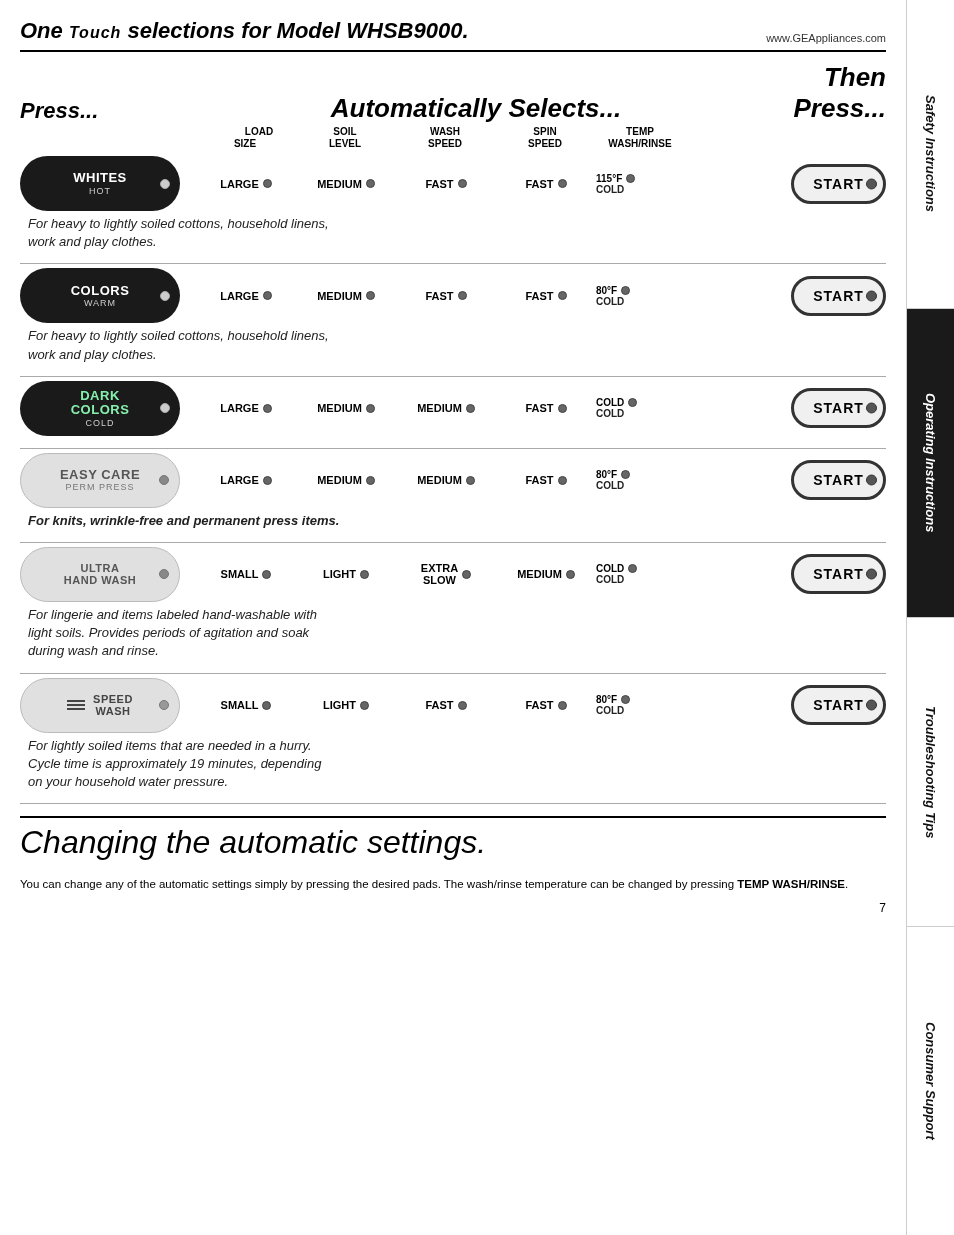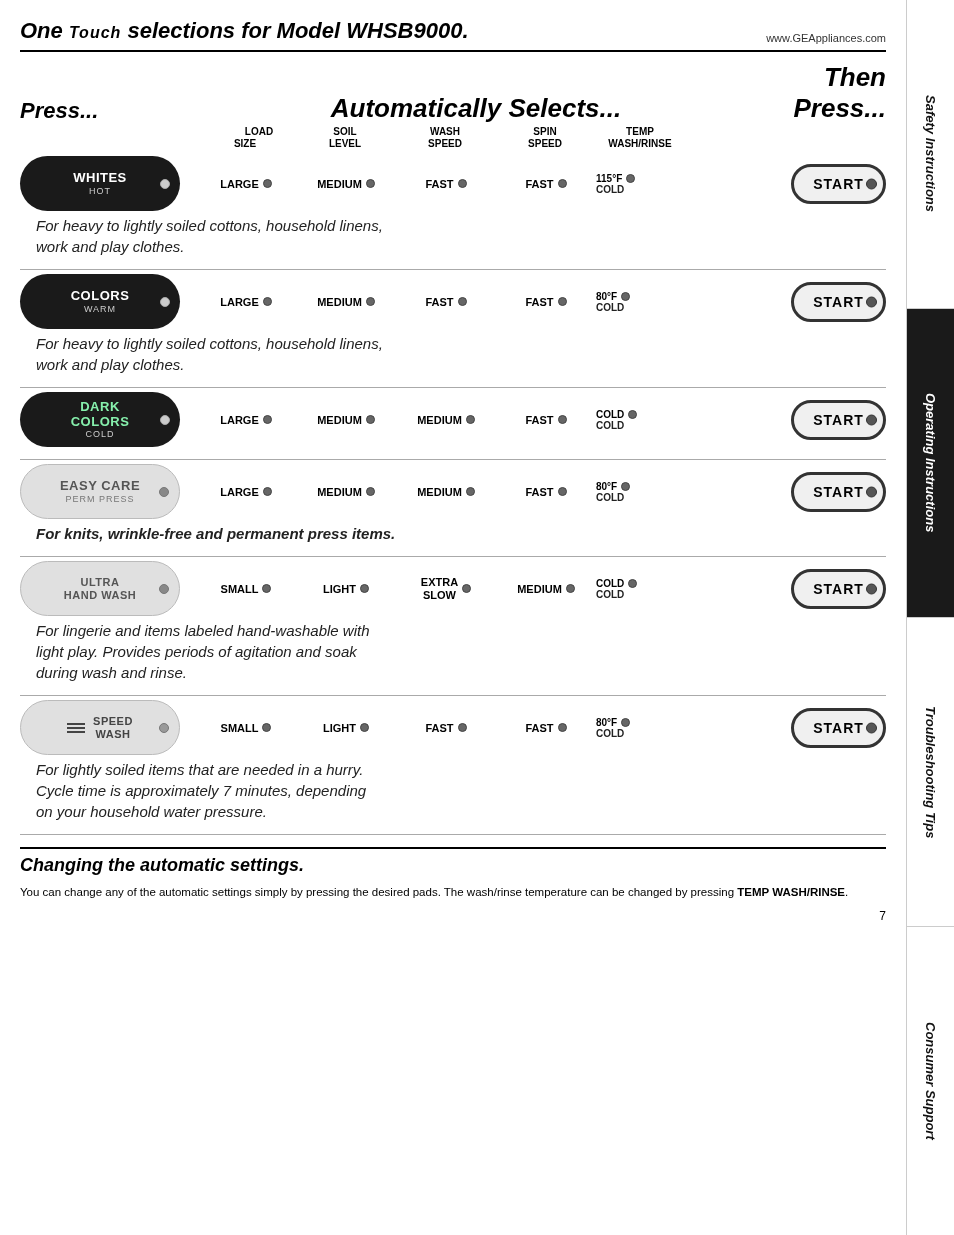--- a/index.html
+++ b/index.html
@@ -185,47 +185,47 @@
       top: 50%;
       transform: translateY(-50%);
       width: 9px;
       height: 9px;
       border-radius: 50%;
       background: #555;
       border: 1.5px solid #333;
     }
 
     .cycle-desc {
-      font-size: 15px;
+      font-size: 13px;
       font-style: italic;
       color: #222;
-      margin-left: 16px;
+      margin-left: 8px;
       margin-top: 2px;
       line-height: 1.4;
       padding-bottom: 4px;
     }
 
     
     .page-number {
       text-align: right;
       font-size: 12px;
       margin-top: 8px;
     }
 
     
     .changing-section {
       margin-top: 12px;
       border-top: 2px solid #000;
       padding-top: 6px;
     }
     .changing-title {
-      font-size: 18px;
-      font-weight: bold;
+      font-size: 32px;
+      font-weight: normal;
       font-style: italic;
-      margin-bottom: 8px;
+      margin-bottom: 15px;
     }
     .changing-desc {
       font-size: 11.5px;
       line-height: 1.5;
     }
 
     .three-header-row {
       display: flex;
       align-items: flex-end;
       margin-bottom: 2px;
@@ -464,21 +464,21 @@
                 <div class="setting-dot"></div>
               </div>
           <div class="temp-bottom">Cold</div>
         </div>
       </div>
       <div class="start-button">
         <span>Start</span>
       </div>
     </div>
     <div class="cycle-desc" style="white-space:pre-line;">For lingerie and items labeled hand-washable with
-light play. Provides periods of agitation and soak
+light soils. Provides periods of agitation and soak
 during wash and rinse.</div>
   </div>
       <div class="cycle-row">
     <div class="cycle-main-row">
       <div class="cycle-button light-btn">
 
       <div style="display:flex;align-items:center;gap:6px;">
         <div style="display:flex;flex-direction:column;gap:2px;margin-right:2px;">
           <div style="width:18px;height:2px;background:#444;"></div>
           <div style="width:18px;height:2px;background:#444;"></div>
@@ -515,21 +515,21 @@
                 <div class="setting-dot"></div>
               </div>
           <div class="temp-bottom">Cold</div>
         </div>
       </div>
       <div class="start-button">
         <span>Start</span>
       </div>
     </div>
     <div class="cycle-desc" style="white-space:pre-line;">For lightly soiled items that are needed in a hurry.
-Cycle time is approximately 7 minutes, depending
+Cycle time is approximately 19 minutes, depending
 on your household water pressure.</div>
   </div>
     </div>
 
   <div class="changing-section">
     <div class="changing-title">Changing the automatic settings.</div>
     <div class="changing-desc">
       <span>You can change any of the automatic settings simply by pressing the desired pads. The wash/rinse temperature can be changed by pressing </span><strong>TEMP WASH/RINSE</strong><span>.</span>
     </div>
   </div>

